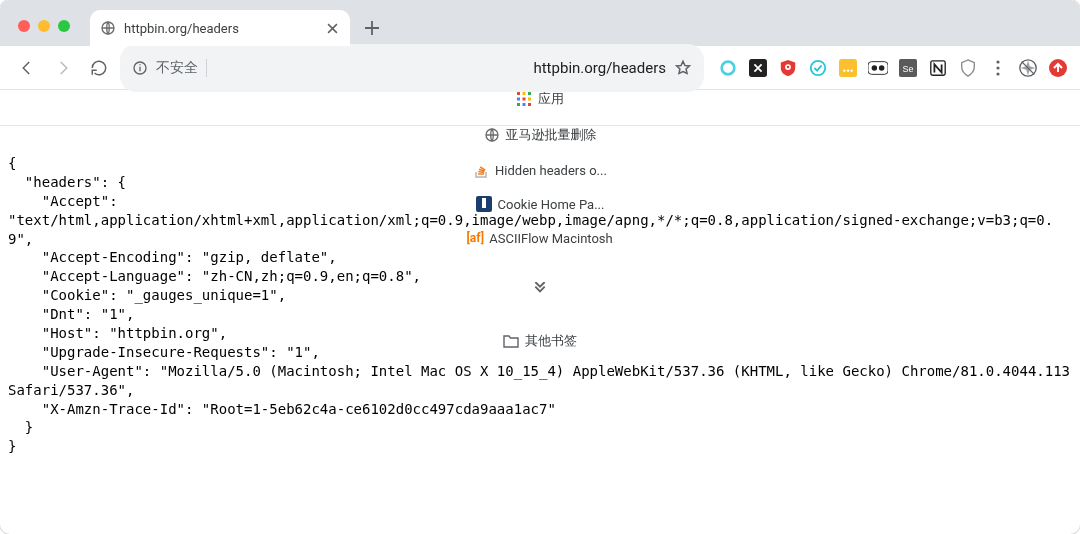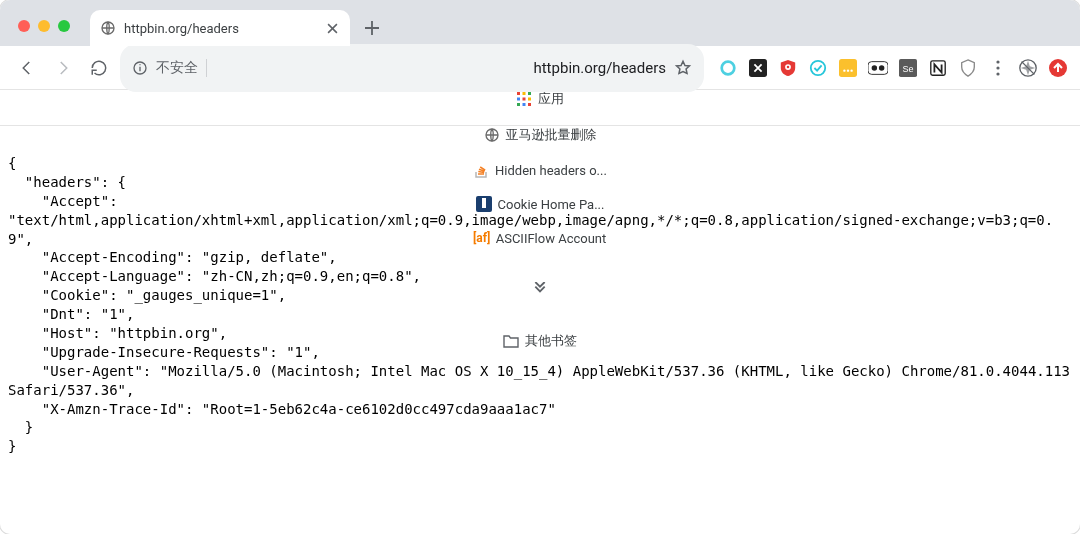--- a/index.html
+++ b/index.html
@@ -319,21 +319,21 @@
       <svg width="16" height="16" viewBox="0 0 16 16">
           <rect width="16" height="16" rx="2" fill="#1a3e6e"></rect>
           <rect x="6" y="2" width="4" height="10" fill="#fff"></rect>
         </svg>
     </span>
     <span>Cookie Home Pa...</span>
   </div>
 
   <div class="bm-item">
     <span class="bicon" style="color:#f57c00;font-size:12px;font-weight:700;">[af]</span>
-    <span>ASCIIFlow Account</span>
+    <span>ASCIIFlow Macintosh</span>
   </div>
 
   <div class="bm-spacer"></div>
 
   <div class="bm-chevron">
     <svg width="14" height="14" viewBox="0 0 12 12" stroke="#5f6368" stroke-width="1.6" fill="none">
         <path d="M2 4l4 4 4-4"></path>
         <path d="M2 0l4 4 4-4"></path>
       </svg>
   </div>

